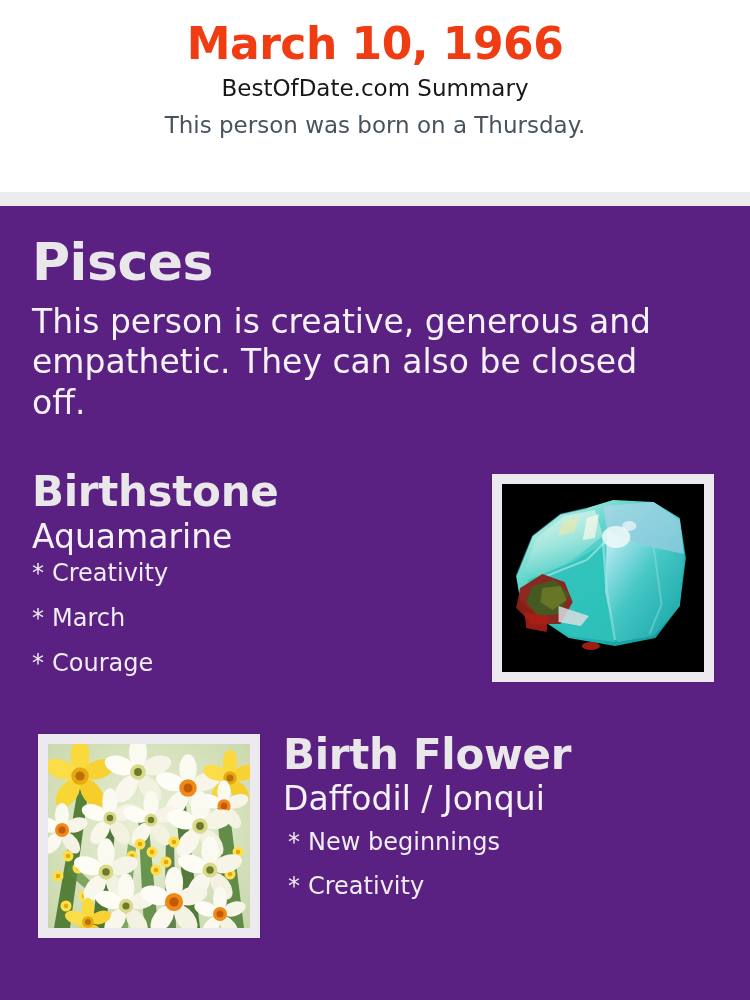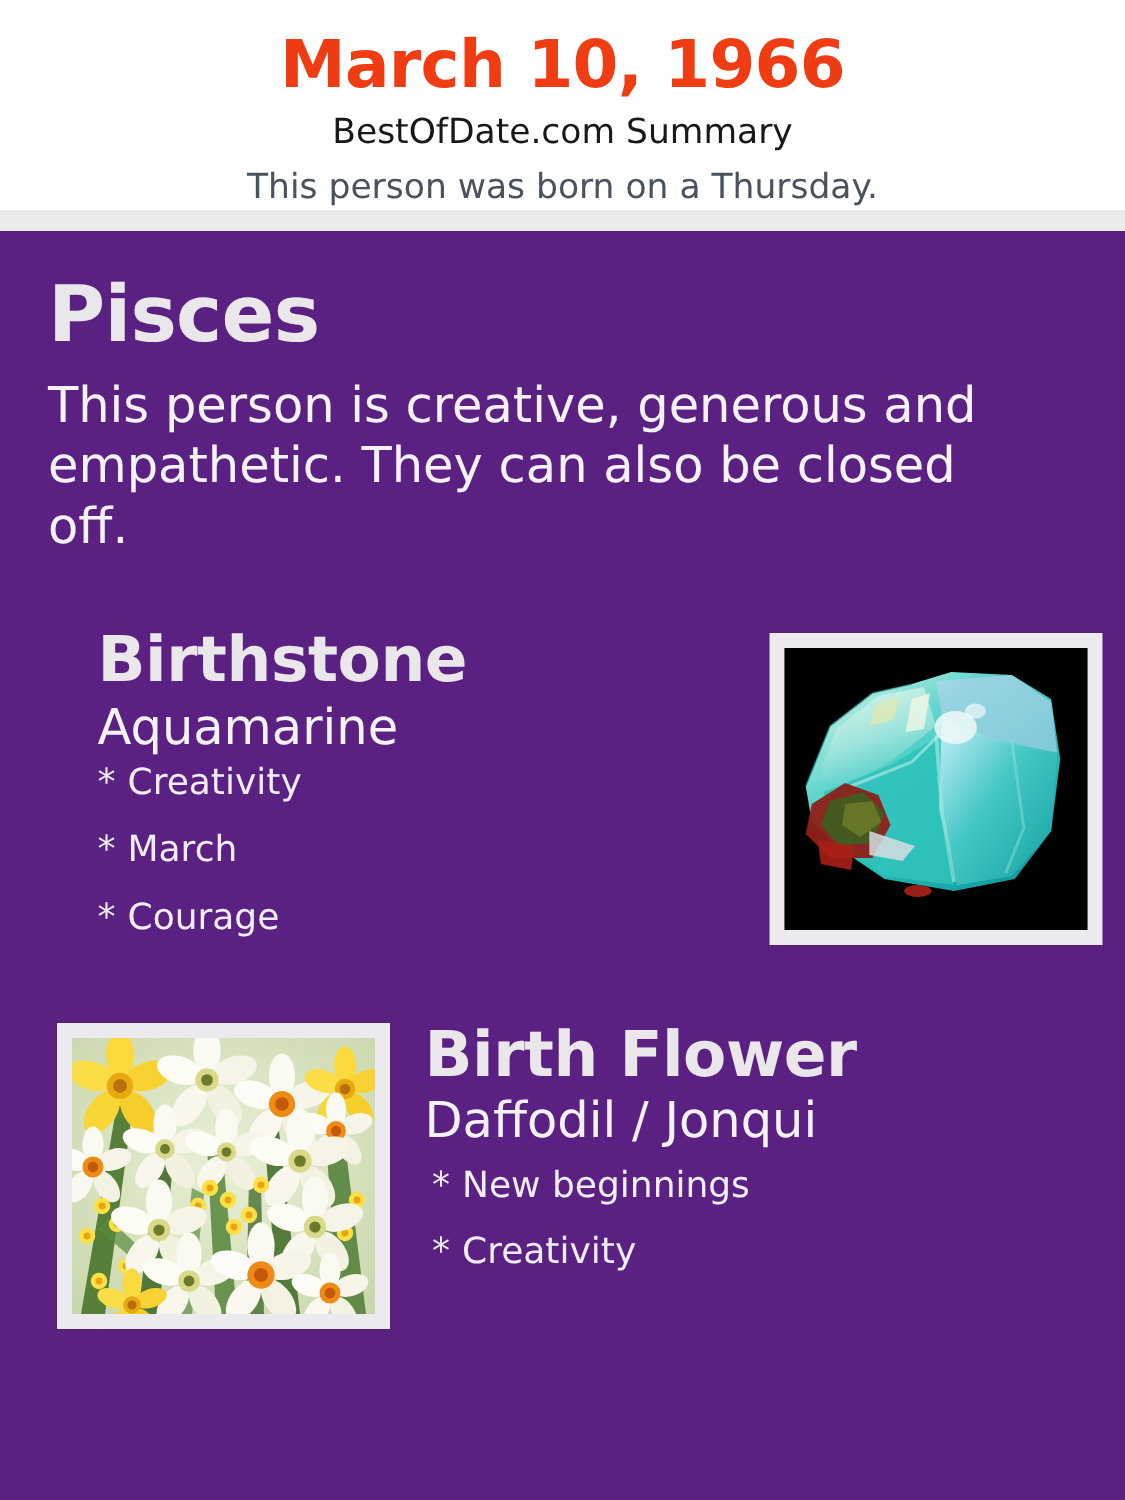--- a/index.html
+++ b/index.html
@@ -11,21 +11,21 @@
     height: 1000px;
     overflow: hidden;
     background: #5b2182;
     font-family: "DejaVu Sans", "Liberation Sans", sans-serif;
     -webkit-font-smoothing: antialiased;
   }
 
   
   .header {
     background: #ffffff;
-    height: 140px;
+    height: 192px;
     box-sizing: border-box;
     padding-top: 22px;
     text-align: center;
   }
   .header-date {
     color: #f03c12;
     font-size: 44px;
     font-weight: bold;
     line-height: 1.0;
     letter-spacing: -0.5px;
@@ -78,23 +78,22 @@
     font-weight: normal;
     line-height: 1.22;
     margin: 0;
     max-width: 665px;
   }
 
   
   .stone-row {
     position: relative;
     margin-top: 48px;
-    padding-left: 44px;
+    padding-left: 32px;
     min-height: 216px;
-    margin-left: 21px;
   }
   .section-heading {
     color: #e9e7ea;
     font-size: 42px;
     font-weight: bold;
     line-height: 1.0;
     margin: 0 0 6px 0;
     letter-spacing: -0.3px;
   }
   .section-sub {

